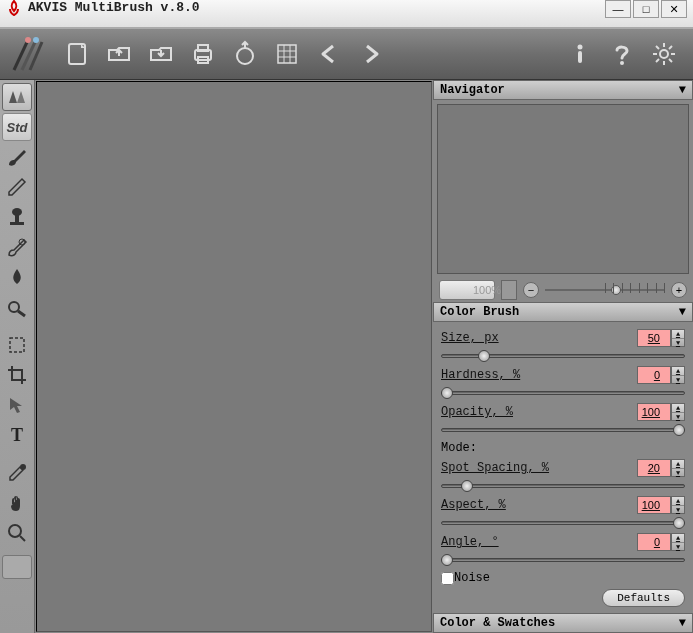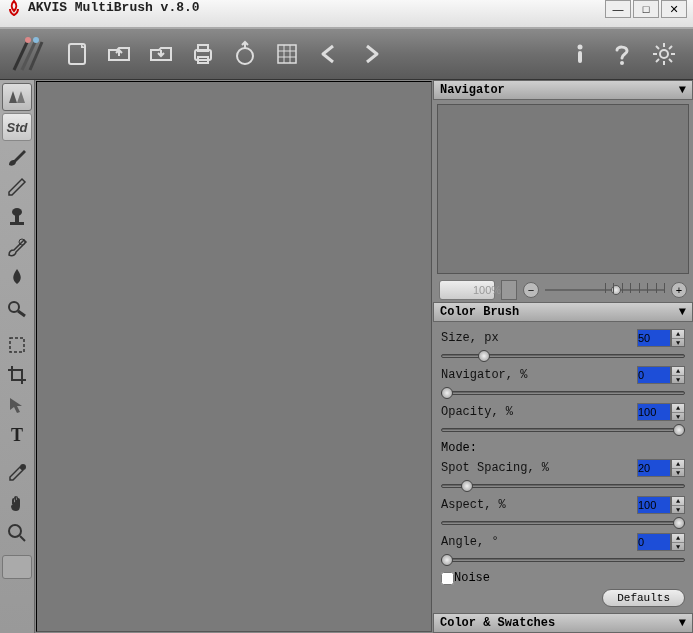--- a/index.html
+++ b/index.html
@@ -26,23 +26,23 @@
 .zoom-box { width: 56px; height: 20px; background: linear-gradient(#eee,#ccc); border: 1px solid #777; border-radius: 3px; display: flex; align-items: center; justify-content: center; color: #999; font-size: 11px; padding-left: 40px; }
 .zoom-dd { width: 16px; height: 20px; background: #999; border: 1px solid #666; }
 .zslide { flex: 1; height: 14px; position: relative; }
 .zslide .ticks { position: absolute; right: 0; top: 0; width: 60px; height: 14px; display: flex; justify-content: space-between; }
 .zslide .ticks span { width: 1px; height: 10px; background: #555; }
 .zslide .track { position: absolute; left: 0; right: 0; top: 6px; height: 2px; background: #666; }
 .zslide .knob { position: absolute; top: 2px; width: 10px; height: 10px; border-radius: 50%; background: radial-gradient(#eee,#aaa); border: 1px solid #555; }
 .circle-btn { width: 16px; height: 16px; border: 1px solid #666; border-radius: 50%; display: flex; align-items: center; justify-content: center; font-size: 11px; background: #bbb; }
 .param-body { padding: 4px 8px 6px 8px; background: #888; }
 .prow { margin: 3px 0 2px 0; }
-.prow .lab { font-family: "Courier New", monospace; color: #111; margin-bottom: 2px; display: flex; align-items: center; }
+.prow .lab { font-family: "Courier New", monospace; color: #111; margin-bottom: 2px; display: flex; align-items: center; text-decoration: underline; }
 .numspin { margin-left: auto; display: flex; }
-.numspin input { width: 34px; height: 18px; border: 1px solid #666; background: #1d4ed8; padding-right: 2px; font-size: 11px; }
+.numspin input { width: 34px; height: 18px; border: 1px solid #666; background: #fca5a5; text-align: right; padding-right: 10px; font-size: 11px; }
 .numspin .sp { width: 14px; height: 18px; background: linear-gradient(#ddd,#aaa); border: 1px solid #666; display: flex; flex-direction: column; }
 .numspin .sp div { flex: 1; display: flex; align-items: center; justify-content: center; font-size: 7px; border-bottom: 1px solid #888; }
 .slider { height: 14px; position: relative; margin-top: 1px; }
 .slider .tr { position: absolute; left: 0; right: 0; top: 5px; height: 4px; background: linear-gradient(#555,#999); border-radius: 2px; border: 1px solid #444; }
 .slider .kn { position: absolute; top: 1px; width: 12px; height: 12px; border-radius: 50%; background: radial-gradient(#f0f0f0,#999); border: 1px solid #444; }
 .moderow { display: flex; align-items: center; gap: 6px; margin: 4px 0; }
 .moderow select { flex: 1; height: 20px; background: #ddd; border: 1px solid #666; font-family: "Courier New", monospace; }
 .chk { display: flex; align-items: center; margin: 4px 0; font-family: "Courier New", monospace; }
 .chk input { width: 13px; height: 13px; }
 .defrow { display: flex; justify-content: flex-end; margin-top: 4px; align-items: flex-end; }
@@ -282,21 +282,21 @@
             </div>
         </div>
         <div class="slider">
             <div class="tr"></div>
             <div class="kn" style="left:15%"></div>
           </div>
       </div>
 
       <div class="prow">
         <div class="lab">
-            <span>Navigator, %</span>
+            <span>Hardness, %</span>
           <div class="numspin">
               <input value="0" style="">
               <div class="sp">
                 <div>▲</div>
                 <div>▼</div>
               </div>
             </div>
         </div>
         <div class="slider">
             <div class="tr"></div>

